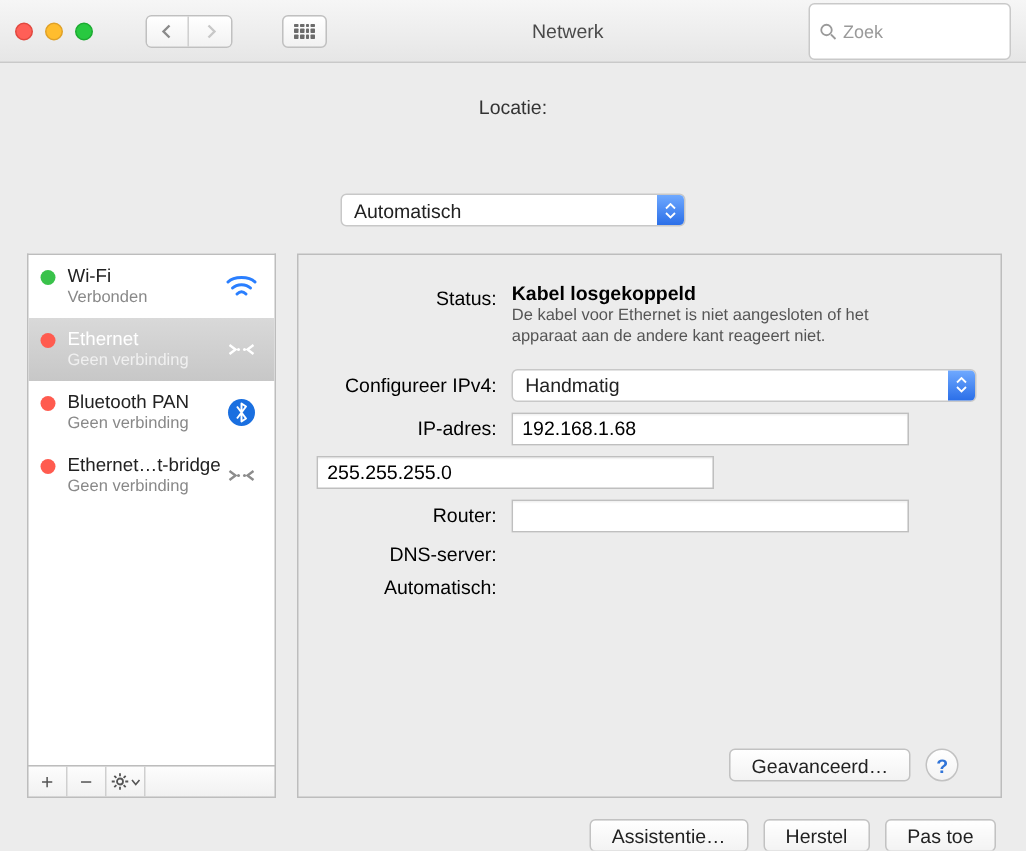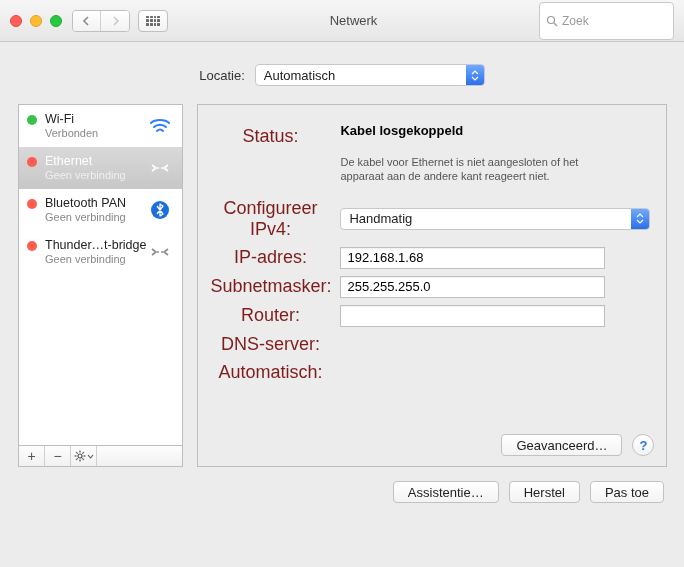--- a/index.html
+++ b/index.html
@@ -1,42 +1,42 @@
 <!DOCTYPE html>
 <html><head>
 <meta charset="utf-8">
 <style>
 * { box-sizing: border-box; margin: 0; padding: 0; }
 body { font-family: -apple-system, "Helvetica Neue", Arial, sans-serif; font-size: 13px; background: #ececec; width: 684px; height: 567px; overflow: hidden; }
 
 
-.titlebar { height: 42px; background: linear-gradient(#f6f6f6, #e6e6e6); border-bottom: 1px solid #c9c9c9; display: flex; align-items: center; padding: 0 10px; }
+.titlebar { height: 42px; background: linear-gradient(#f6f6f6, #e6e6e6); border-bottom: 1px solid #c9c9c9; display: flex; align-items: center; padding: 0 10px; gap: 25px; }
 .traffic { display: flex; gap: 8px; margin-right: 10px; }
 .dot { width: 12px; height: 12px; border-radius: 50%; }
 .dot.red { background: #ff5f57; border: 0.5px solid #e1483f; }
 .dot.yellow { background: #ffbd2e; border: 0.5px solid #e0a127; }
 .dot.green { background: #28c940; border: 0.5px solid #1cab31; }
 .navseg { display: flex; border: 1px solid #c0c0c0; border-radius: 4px; overflow: hidden; height: 22px; }
 .navbtn { width: 28px; display: flex; align-items: center; justify-content: center; background: linear-gradient(#fff,#f2f2f2); color: #8a8a8a; border-right: 1px solid #d0d0d0; }
 .navbtn:last-child { border-right: none; }
 .gridbtn { width: 30px; height: 22px; margin-left: 8px; border: 1px solid #c0c0c0; border-radius: 4px; display: flex; align-items: center; justify-content: center; background: linear-gradient(#fff,#f2f2f2); }
 .griddots { width: 14px; height: 10px; display: grid; grid-template-columns: repeat(4,1fr); grid-template-rows: repeat(3,1fr); gap: 1px; }
 .griddots span { background: #6b6b6b; border-radius: 0.5px; }
 .titlelabel { flex: 1; text-align: center; color: #4a4a4a; font-size: 13px; }
 .searchwrap { width: 135px; height: 38px; border: 1px solid #c9c9c9; border-radius: 4px; background: #fff; display: flex; align-items: center; color: #9a9a9a; padding: 0 6px; gap: 4px; }
 .searchwrap svg { flex-shrink: 0; }
 .searchwrap span { font-size: 12px; }
 
 
 .content { padding: 14px 18px 12px 18px; }
 
-.locrow { display: flex; align-items: center; justify-content: center; gap: 10px; margin: 8px 0 18px 0; }
+.locrow { display: flex; align-items: center; justify-content: center; gap: 10px; margin: 8px 0 18px 0; flex-direction: column; }
 .locrow label { color: #333; }
 .select { height: 22px; border: 1px solid #c8c8c8; border-radius: 4px; background: #fff; display: flex; align-items: center; padding-left: 8px; position: relative; font-size: 13px; color: #222; }
-.select.wide { width: 230px; }
+.select.wide { width: 230px; margin-top: 40px; }
 .select.full { width: 310px; }
 .select .caps { position: absolute; right: 0; top: 0; bottom: 0; width: 18px; background: linear-gradient(#6fa9ff,#2b6fe8); border-top-right-radius: 3px; border-bottom-right-radius: 3px; display: flex; flex-direction: column; align-items: center; justify-content: center; gap: 1px; }
 .select .caps svg { display: block; }
 
 .panels { display: flex; gap: 14px; }
 
 
 .sidebar { width: 172px; display: flex; flex-direction: column; border-radius: 32px; }
 .listbox { flex: 1; border: 1px solid #bdbdbd; border-bottom: none; background: #fff; height: 340px; overflow: hidden; }
 .netitem { display: flex; align-items: center; padding: 6px 8px; height: 42px; position: relative; }
@@ -52,28 +52,28 @@
 .statusdot.red { background: #ff5b4f; }
 
 .sidefoot { height: 22px; border: 1px solid #bdbdbd; background: linear-gradient(#fdfdfd,#f1f1f1); display: flex; align-items: stretch; }
 .sidefoot button { width: 26px; border: none; border-right: 1px solid #cfcfcf; background: transparent; display: flex; align-items: center; justify-content: center; color: #555; font-size: 14px; }
 .sidefoot button.gear { display: flex; gap: 1px; align-items: center; }
 .sidefoot .spacer { flex: 1; }
 
 
 .mainpane { flex: 1; border: 1px solid #bdbdbd; background: #ececec; padding: 18px 16px 12px 12px; position: relative; height: 363px; }
 .cfgrow { display: flex; margin-bottom: 10px; align-items: flex-start; }
-.cfgrow .lbl { width: 130px; text-align: center; padding-right: 10px; color: #7f1d1d; font-size: 18px; padding-top: 3px; }
+.cfgrow .lbl { width: 130px; text-align: right; padding-right: 10px; color: #000000; font-size: 13px; padding-top: 3px; }
 .cfgrow .val { flex: 1; font-size: 13px; }
-.statusdesc { font-size: 11px; color: #555; line-height: 1.3; margin-top: 17px; max-width: 260px;}
+.statusdesc { font-size: 11px; color: #555; line-height: 1.3; margin-top: 0; max-width: 260px;}
 .txtinput { width: 265px; height: 22px; border: 1px solid #bfbfbf; background: #fff; padding: 0 6px; font-size: 13px; box-shadow: inset 0 1px 1px rgba(0,0,0,0.06); }
 .cfgrow.tight { margin-bottom: 7px; align-items: center; }
 .cfgrow.tight .lbl { padding-top: 0; }
 
-.advrow { position: absolute; bottom: 10px; right: 12px; display: flex; align-items: flex-start; gap: 10px; }
+.advrow { position: absolute; bottom: 10px; right: 28px; display: flex; align-items: flex-start; gap: 10px; }
 .btn { height: 22px; padding: 0 14px; border: 1px solid #c2c2c2; border-radius: 4px; background: linear-gradient(#fff,#f3f3f3); font-size: 13px; color: #222; display: inline-flex; align-items: center; }
 .helpbtn { width: 22px; height: 22px; border-radius: 50%; border: 1px solid #c2c2c2; background: linear-gradient(#fff,#f3f3f3); display: flex; align-items: center; justify-content: center; color: #3074d8; font-weight: 600; font-size: 13px; }
 
 
 .bottom { display: flex; justify-content: flex-end; gap: 10px; margin-top: 14px; padding-right: 2px; }
 </style>
 </head>
 <body>
 
 <div class="titlebar">
@@ -182,21 +182,21 @@
             <svg width="20" height="20" viewBox="0 0 20 20">
                 <circle cx="10" cy="10" r="9" fill="#1a6fe0"></circle>
                 <path d="M7 6 L13 14 L10 16 L10 4 L13 6 L7 14" stroke="#fff" stroke-width="1.3" fill="none" stroke-linejoin="round"></path>
               </svg>
           </div>
         </div>
 
         <div class="netitem">
           <div class="statusdot red"></div>
           <div class="txt">
-            <span class="name">Thunder…t-bridge</span>
+            <span class="name">Ethernet…t-bridge</span>
             <span class="sub">Geen verbinding</span>
           </div>
           <div class="icon">
             <svg width="22" height="14" viewBox="0 0 22 14">
                 <path d="M3 4 L7 7 L3 10" stroke="#8c8c8c" stroke-width="1.6" fill="none"></path>
                 <path d="M19 4 L15 7 L19 10" stroke="#8c8c8c" stroke-width="1.6" fill="none"></path>
                 <circle cx="9" cy="7" r="1" fill="#8c8c8c"></circle>
                 <circle cx="13" cy="7" r="1" fill="#8c8c8c"></circle>
               </svg>
           </div>
@@ -253,21 +253,20 @@
           </div>
         </div>
       </div>
 
       <div class="cfgrow tight">
         <div class="lbl">IP-adres:</div>
         <div class="val"><input class="txtinput" value="192.168.1.68" style=""></div>
       </div>
 
       <div class="cfgrow tight">
-        <div class="lbl">Subnetmasker:</div>
         <div class="val"><input class="txtinput" value="255.255.255.0" style=""></div>
       </div>
 
       <div class="cfgrow tight">
         <div class="lbl">Router:</div>
         <div class="val"><input class="txtinput" value="" style=""></div>
       </div>
 
       <div class="cfgrow tight">
         <div class="lbl">DNS-server:</div>

